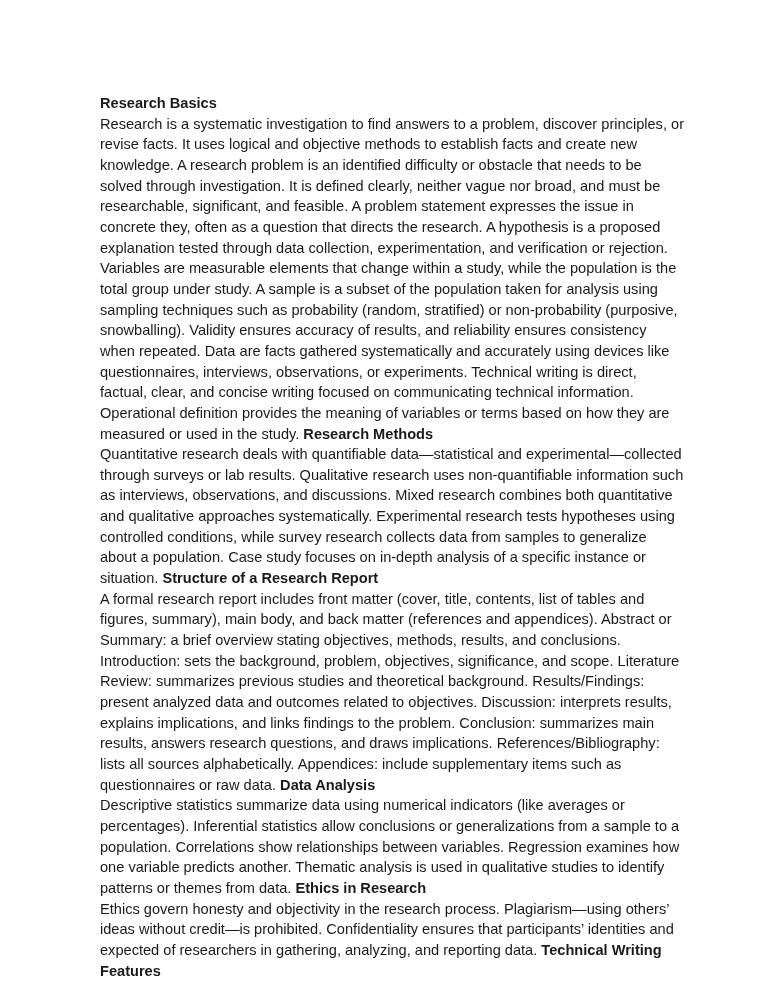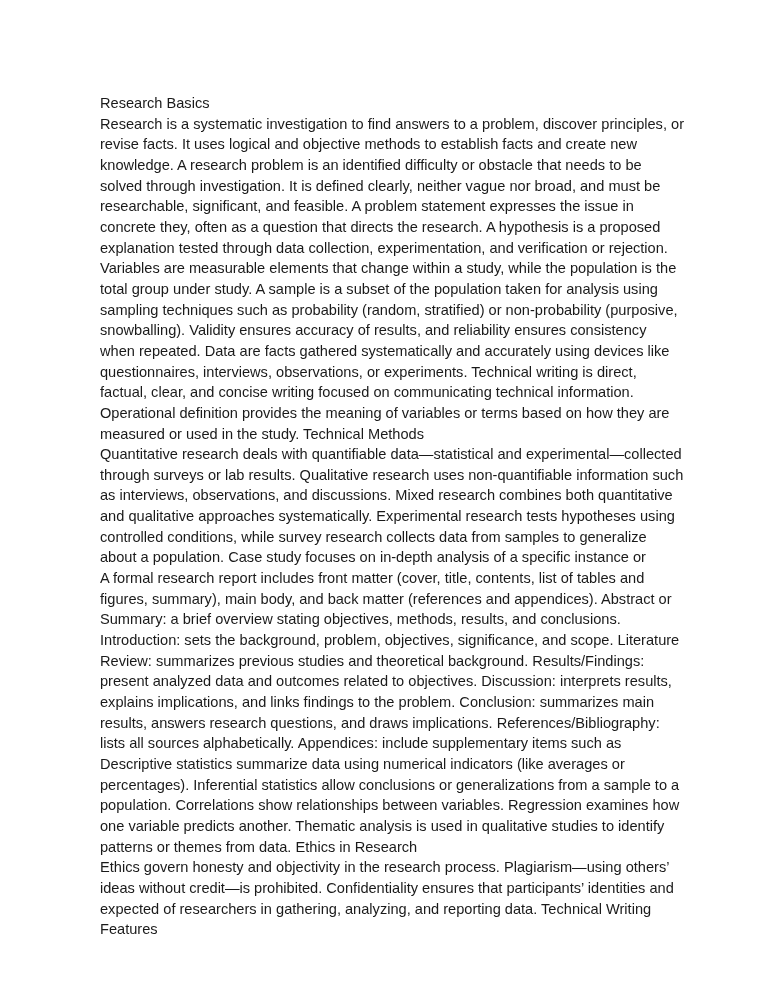--- a/index.html
+++ b/index.html
@@ -8,21 +8,21 @@
     position: absolute;
     left: 100px;
     top: 93px;
     width: 580px;
     font-family: "Liberation Sans", sans-serif;
     font-size: 14.6px;
     line-height: 20.65px;
     color: #1a1a1a;
   }
   .line { white-space: nowrap; display: block; }
-  .b { font-weight: normal; }
+  .b { font-weight: bold; }
 </style>
 </head>
 <body>
 
 <div class="page" id="page">
     <div class="line"><span class="b">Research Basics</span></div>
     <div class="line"><span>Research is a systematic investigation to find answers to a problem, discover principles, or</span></div>
     <div class="line"><span>revise facts. It uses logical and objective methods to establish facts and create new</span></div>
     <div class="line"><span>knowledge. A research problem is an identified difficulty or obstacle that needs to be</span></div>
     <div class="line"><span>solved through investigation. It is defined clearly, neither vague nor broad, and must be</span></div>
@@ -30,36 +30,38 @@
     <div class="line"><span>concrete they, often as a question that directs the research. A hypothesis is a proposed</span></div>
     <div class="line"><span>explanation tested through data collection, experimentation, and verification or rejection.</span></div>
     <div class="line"><span>Variables are measurable elements that change within a study, while the population is the</span></div>
     <div class="line"><span>total group under study. A sample is a subset of the population taken for analysis using</span></div>
     <div class="line"><span>sampling techniques such as probability (random, stratified) or non-probability (purposive,</span></div>
     <div class="line"><span>snowballing). Validity ensures accuracy of results, and reliability ensures consistency</span></div>
     <div class="line"><span>when repeated. Data are facts gathered systematically and accurately using devices like</span></div>
     <div class="line"><span>questionnaires, interviews, observations, or experiments. Technical writing is direct,</span></div>
     <div class="line"><span>factual, clear, and concise writing focused on communicating technical information.</span></div>
     <div class="line"><span>Operational definition provides the meaning of variables or terms based on how they are</span></div>
-    <div class="line"><span>measured or used in the study. </span><span class="b">Technical Methods</span></div>
+    <div class="line"><span>measured or used in the study. </span><span class="b">Research Methods</span></div>
     <div class="line"><span>Quantitative research deals with quantifiable data—statistical and experimental—collected</span></div>
     <div class="line"><span>through surveys or lab results. Qualitative research uses non-quantifiable information such</span></div>
     <div class="line"><span>as interviews, observations, and discussions. Mixed research combines both quantitative</span></div>
     <div class="line"><span>and qualitative approaches systematically. Experimental research tests hypotheses using</span></div>
     <div class="line"><span>controlled conditions, while survey research collects data from samples to generalize</span></div>
     <div class="line"><span>about a population. Case study focuses on in-depth analysis of a specific instance or</span></div>
+    <div class="line"><span>situation. </span><span class="b">Structure of a Research Report</span></div>
     <div class="line"><span>A formal research report includes front matter (cover, title, contents, list of tables and</span></div>
     <div class="line"><span>figures, summary), main body, and back matter (references and appendices). Abstract or</span></div>
     <div class="line"><span>Summary: a brief overview stating objectives, methods, results, and conclusions.</span></div>
     <div class="line"><span>Introduction: sets the background, problem, objectives, significance, and scope. Literature</span></div>
     <div class="line"><span>Review: summarizes previous studies and theoretical background. Results/Findings:</span></div>
     <div class="line"><span>present analyzed data and outcomes related to objectives. Discussion: interprets results,</span></div>
     <div class="line"><span>explains implications, and links findings to the problem. Conclusion: summarizes main</span></div>
     <div class="line"><span>results, answers research questions, and draws implications. References/Bibliography:</span></div>
     <div class="line"><span>lists all sources alphabetically. Appendices: include supplementary items such as</span></div>
+    <div class="line"><span>questionnaires or raw data. </span><span class="b">Data Analysis</span></div>
     <div class="line"><span>Descriptive statistics summarize data using numerical indicators (like averages or</span></div>
     <div class="line"><span>percentages). Inferential statistics allow conclusions or generalizations from a sample to a</span></div>
     <div class="line"><span>population. Correlations show relationships between variables. Regression examines how</span></div>
     <div class="line"><span>one variable predicts another. Thematic analysis is used in qualitative studies to identify</span></div>
     <div class="line"><span>patterns or themes from data. </span><span class="b">Ethics in Research</span></div>
     <div class="line"><span>Ethics govern honesty and objectivity in the research process. Plagiarism—using others’</span></div>
     <div class="line"><span>ideas without credit—is prohibited. Confidentiality ensures that participants’ identities and</span></div>
     <div class="line"><span>expected of researchers in gathering, analyzing, and reporting data. </span><span class="b">Technical Writing</span></div>
     <div class="line"><span class="b">Features</span></div>
   </div>

